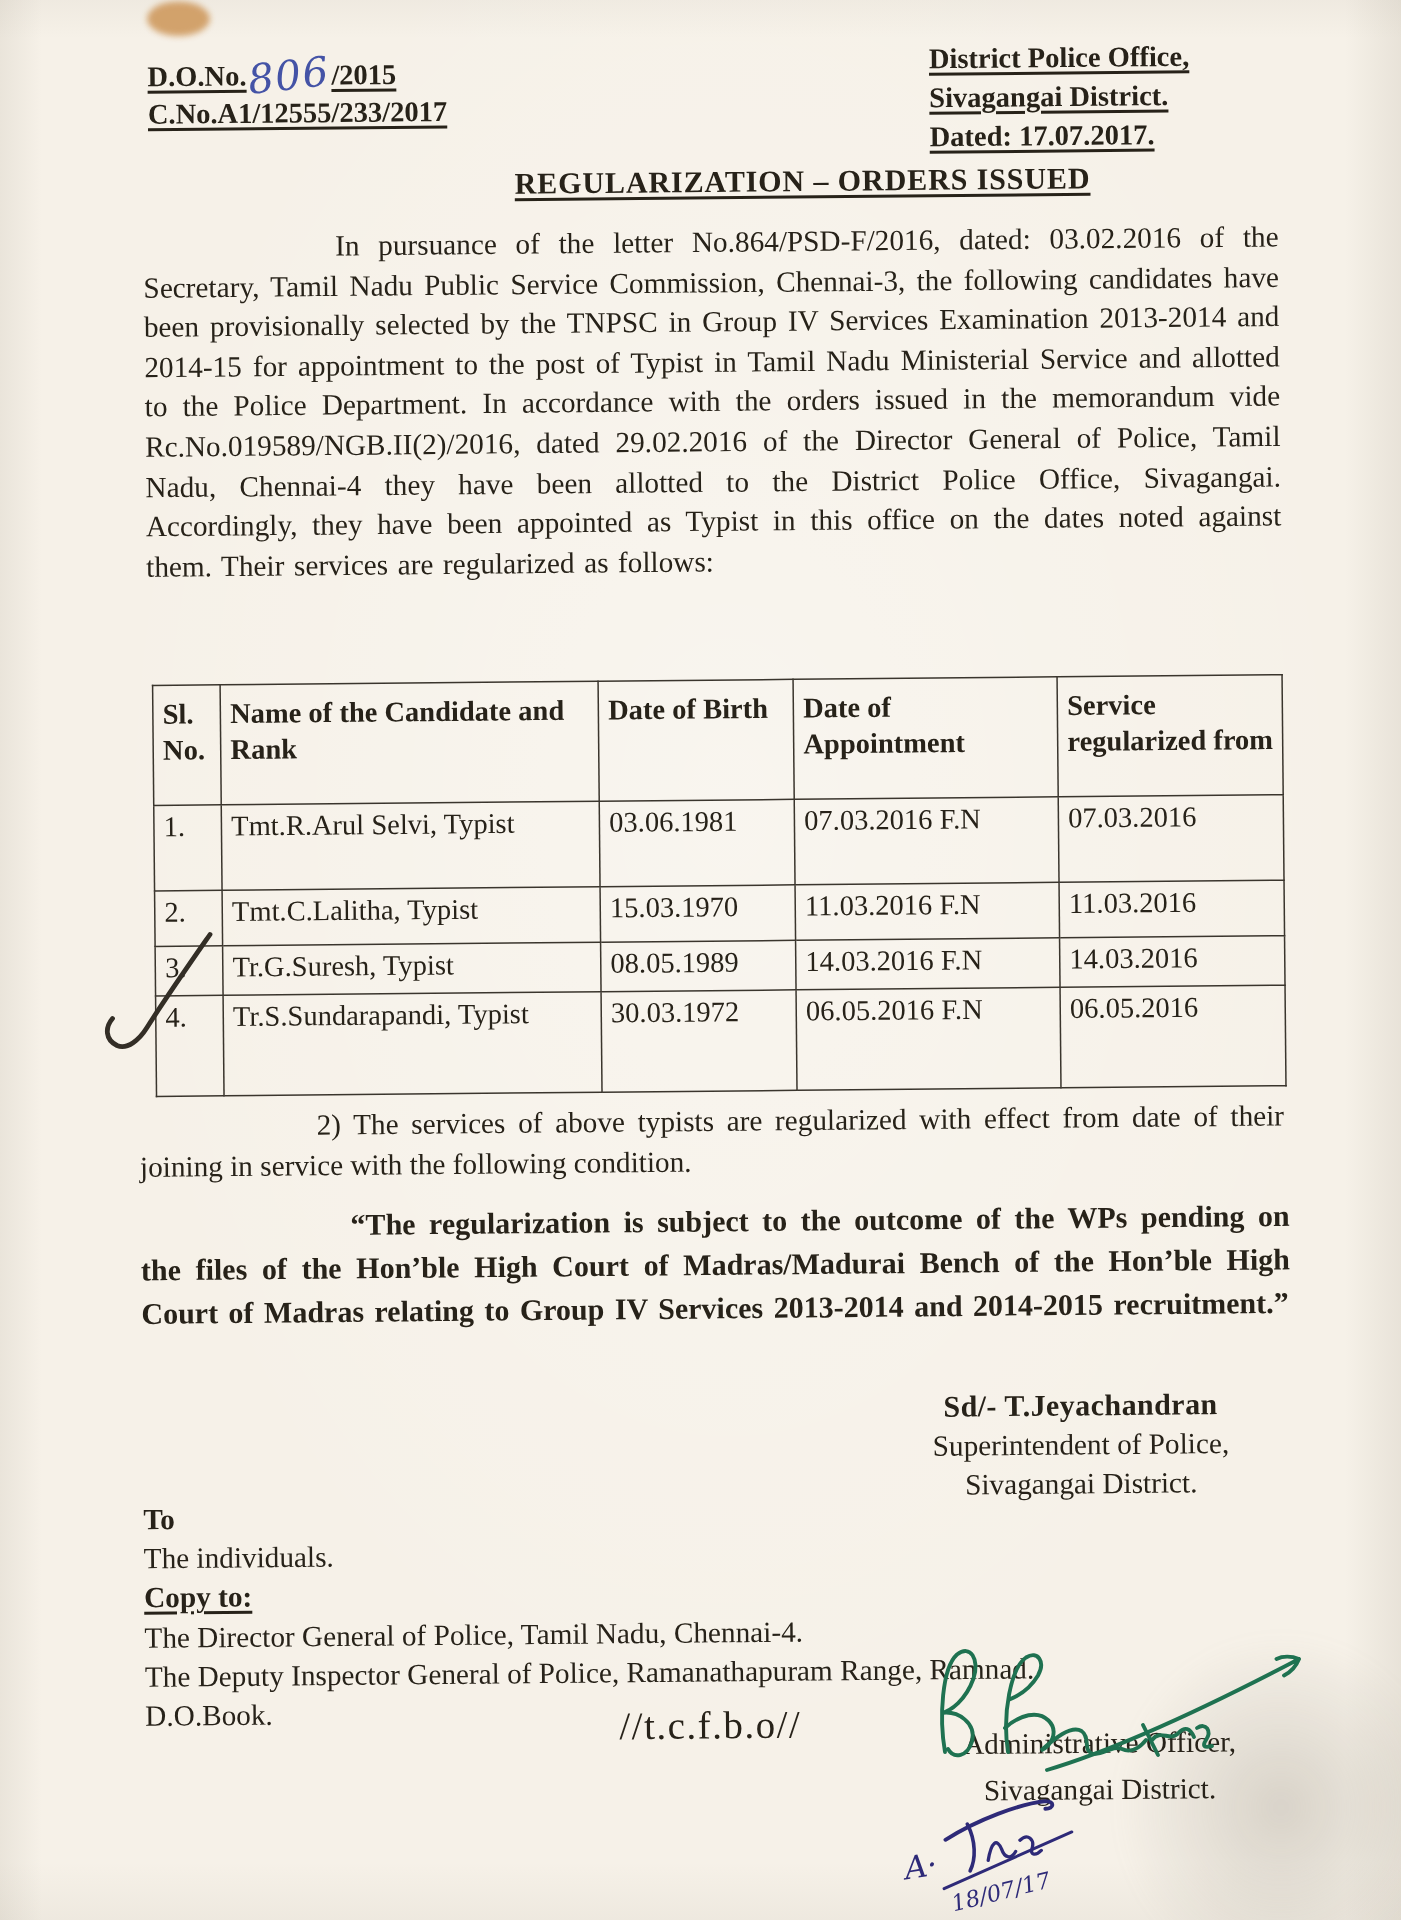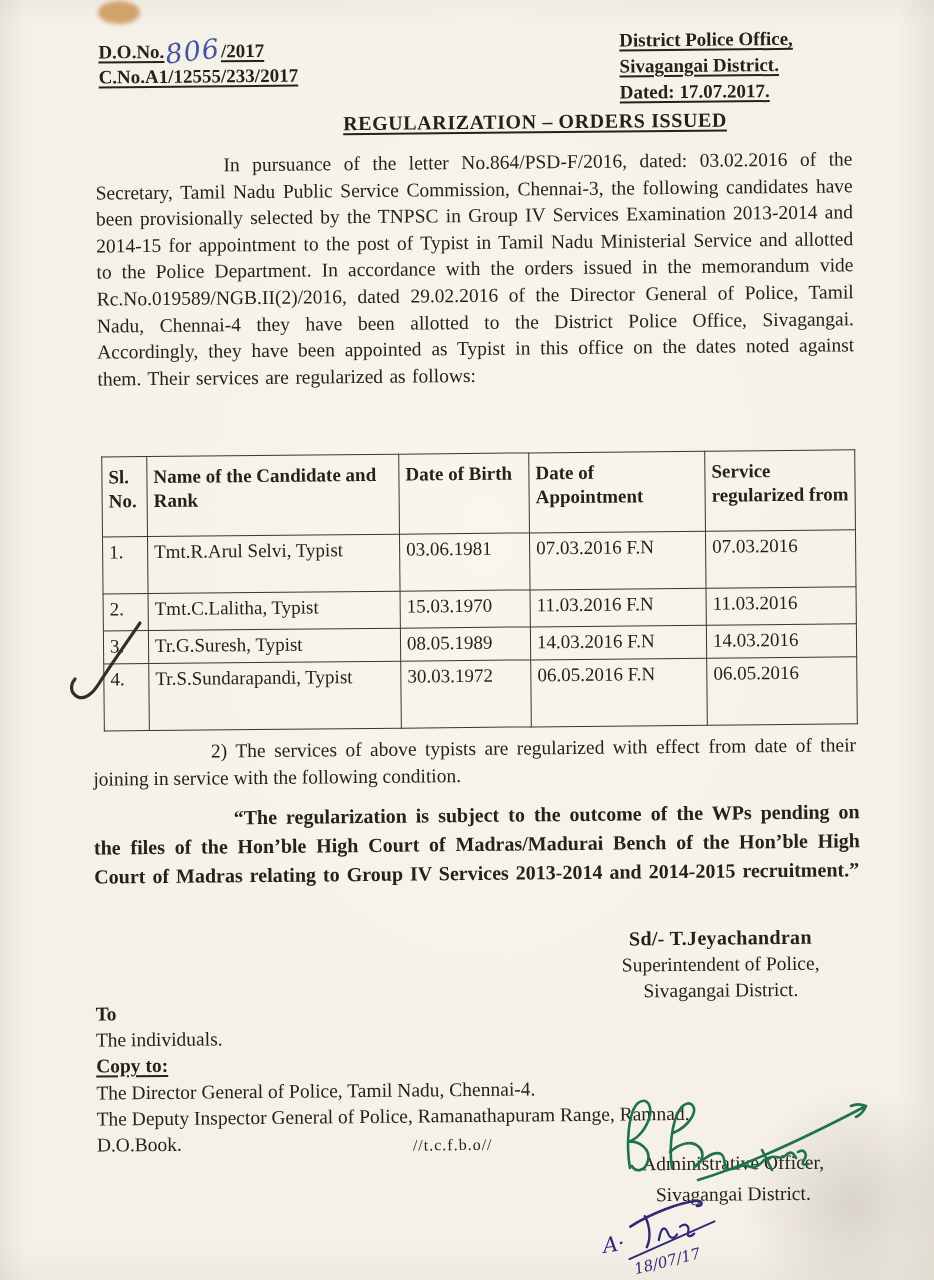--- a/index.html
+++ b/index.html
@@ -55,35 +55,35 @@
   .col-srv{width:150px;}
   .cell-name{padding-left:12px;padding-right:10px;}
   .name-pad{padding-top:18px;}
   .name-pad2{padding-top:10px;}
   .name-wrap{padding-right:58px;padding-top:8px;}
   .para2{left:92px;top:735px;width:763px;line-height:27px;text-indent:118px;}
   .cond{left:92px;top:801px;width:766px;line-height:29px;font-size:20px;font-weight:bold;text-indent:140px;word-spacing:2px;}
   .sig{left:575px;top:927px;width:285px;text-align:center;font-size:19.5px;line-height:26.5px;}
   .sig .sd{font-size:20px;letter-spacing:0.3px;}
   .addr{left:92px;top:998px;font-size:19.5px;line-height:26.2px;}
-  .tcfbo{left:408px;top:1136px;font-size:16px;letter-spacing:1px;}
+  .tcfbo{left:408px;top:1136px;font-size:26px;letter-spacing:1px;}
   .admin{left:592px;top:1150px;width:272px;text-align:center;font-size:19.5px;line-height:31px;}
   svg.overlay{position:absolute;inset:0;width:934px;height:1280px;pointer-events:none;}
 </style>
 </head>
 <body>
 
 <div class="page">
   <div class="stain"></div>
   <div class="corner-shade"></div>
 
   <div class="content">
 
     <div class="abs refs">
-      <div class="u"><span>D.O.No.</span><span class="hand-blue">806</span><span>/2017</span></div>
+      <div class="u"><span>D.O.No.</span><span class="hand-blue">806</span><span>/2015</span></div>
       <div class="u">C.No.A1/12555/233/2017</div>
     </div>
 
     <div class="abs office">
       <div class="u">District Police Office,</div>
       <div class="u">Sivagangai District.</div>
       <div class="u">Dated: 17.07.2017.</div>
     </div>
 
     <div class="abs title u">REGULARIZATION – ORDERS ISSUED</div>

